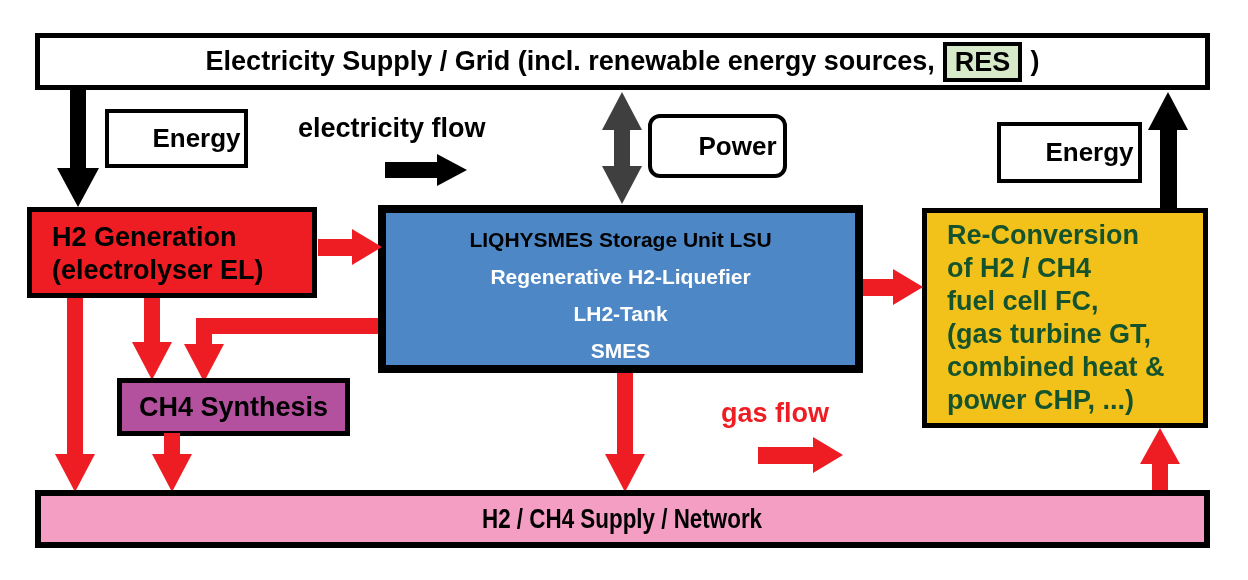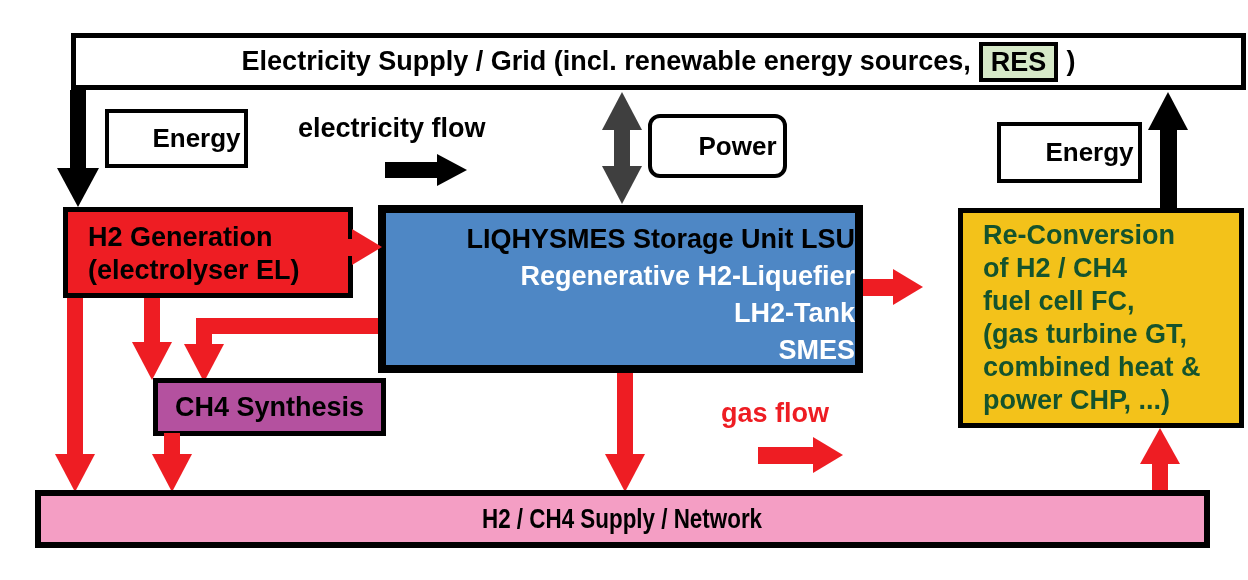--- a/index.html
+++ b/index.html
@@ -1,19 +1,19 @@
 <!DOCTYPE html>
 <html><head>
 <meta charset="utf-8">
 <style>
   html,body{margin:0;padding:0;background:#fff;}
   #stage{position:relative;width:1248px;height:580px;background:#ffffff;overflow:hidden;
          font-family:"Liberation Sans","DejaVu Sans",sans-serif;font-weight:bold;}
   .abs{position:absolute;box-sizing:border-box;}
-  .box{position:absolute;box-sizing:border-box;border:5px solid #000;margin-left:36px;}
+  .box{position:absolute;box-sizing:border-box;border:5px solid #000;}
   .center{display:flex;align-items:center;justify-content:center;}
   .lbl{background:#fff;border:4px solid #000;font-size:26px;color:#000;padding-left:40px;}
   .shaft{position:absolute;}
   .tri{position:absolute;width:0;height:0;}
   
   .red-bg{background:#EE1D23;}
   .gray-bg{background:#3F3F3F;}
   .black-bg{background:#000;}
   .tri-down-red{border-left:20px solid transparent;border-right:20px solid transparent;border-top:38px solid #EE1D23;}
   .tri-up-red{border-left:20px solid transparent;border-right:20px solid transparent;border-bottom:36px solid #EE1D23;}
@@ -72,21 +72,21 @@
     <div class="tri tri-up-black" style="left:1148px;top:92px;"></div>
     <div class="shaft black-bg" style="left:1160px;top:128px;width:17px;height:80px;"></div>
   </div>
 
   <div class="box" style="left:27px;top:207px;width:290px;height:91px;background:#EE1D23;color:#000;font-size:27px;line-height:33px;padding:9px 0 0 20px;">
     <div>H2 Generation</div>
     <div>(electrolyser EL)</div>
   </div>
 
   <div class="abs" style="left:378px;top:205px;width:485px;height:168px;background:#4E87C5;border:8px solid #000;
-              text-align:right;font-size:27px;line-height:37px;padding-top:8px;">
+              text-align:center;font-size:21px;line-height:37px;padding-top:8px;">
     <div style="color:#000;">LIQHYSMES Storage Unit LSU</div>
     <div style="color:#fff;">Regenerative H2-Liquefier</div>
     <div style="color:#fff;">LH2-Tank</div>
     <div style="color:#fff;">SMES</div>
   </div>
 
   <div class="box" style="left:922px;top:208px;width:286px;height:220px;background:#F3C21A;color:#14532d;font-size:27px;line-height:33px;padding:6px 0 0 20px;">
     <div>Re-Conversion</div>
     <div>of H2 / CH4</div>
     <div>fuel cell FC,</div>

